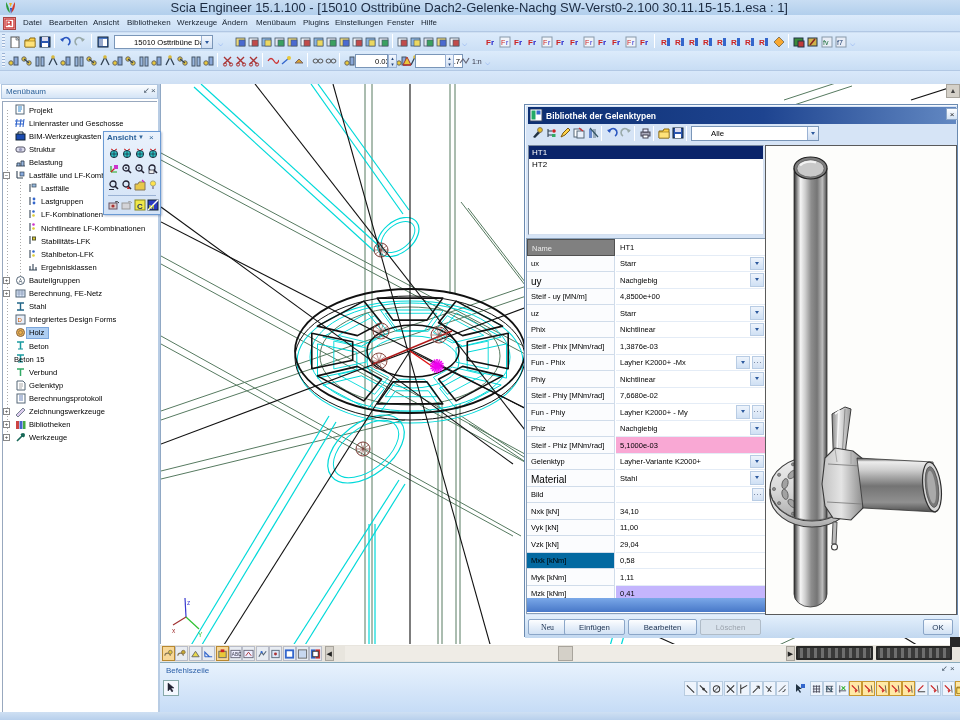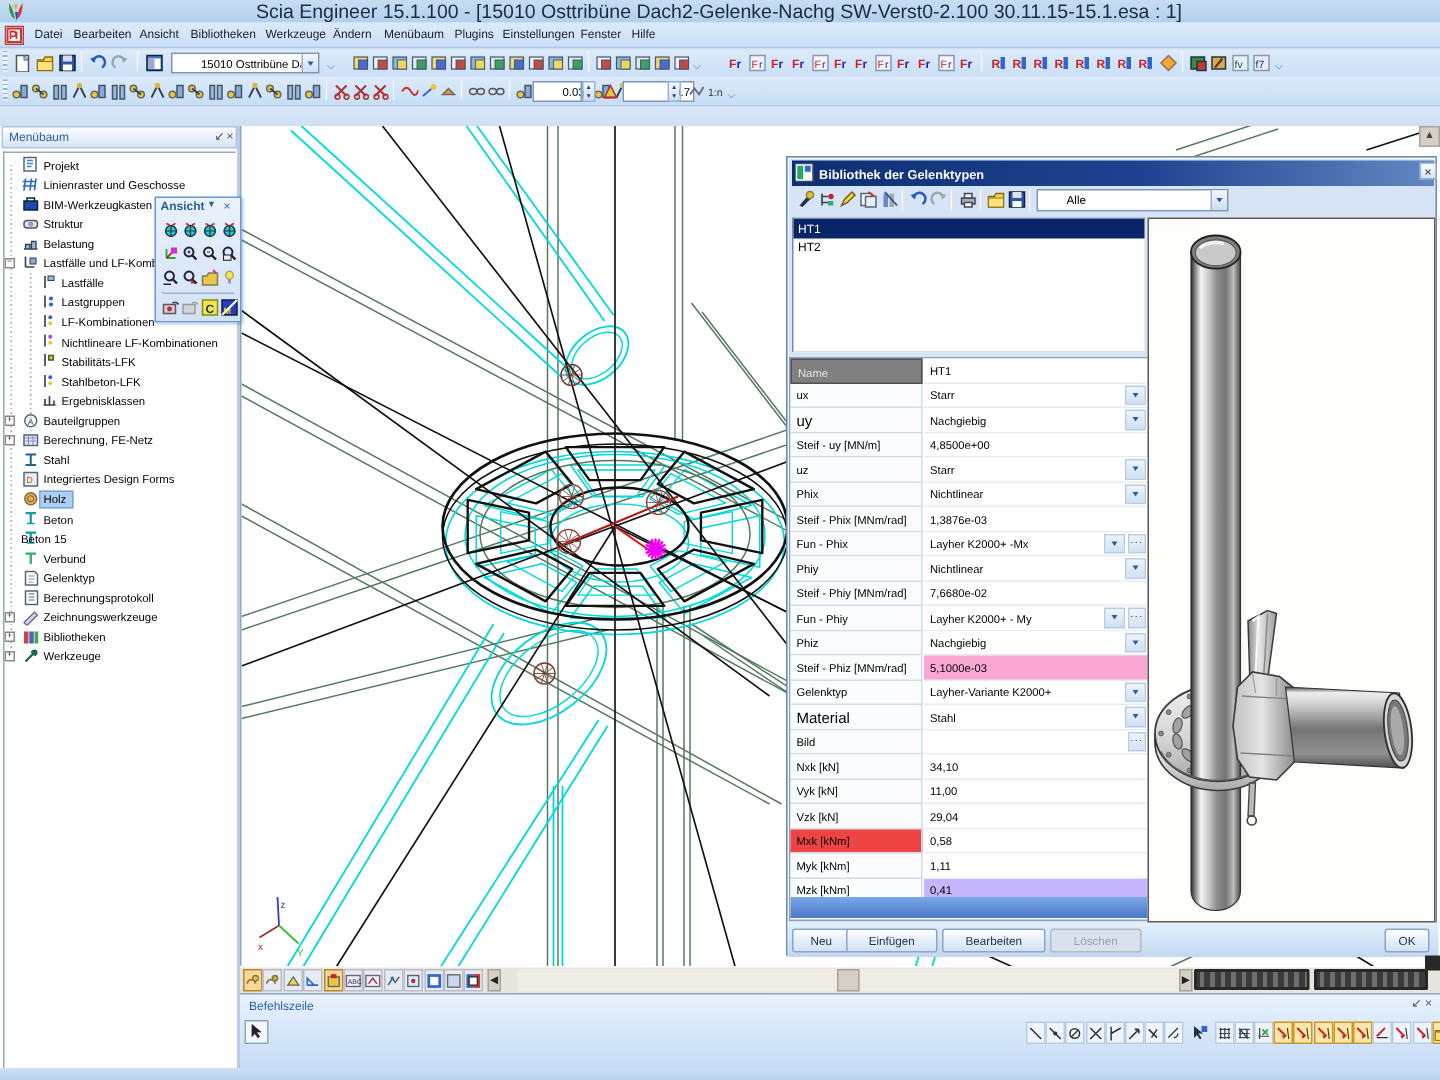--- a/index.html
+++ b/index.html
@@ -1116,30 +1116,30 @@
     </div>
 <div class="abs" style="left:2px;top:381.5px;width:88px;height:16.5px;background:#fbfcfe;border-bottom:1px solid #d0dcea;border-right:1px solid #d0dcea;color:#000;font-size:7.5px;padding:3.5px 0 0 4px">Bild</div>
 <div class="abs" style="left:91px;top:381.5px;width:149px;height:16.5px;background:#fff;border-bottom:1px solid #e4ecf6;color:#000;font-size:7.5px;padding:3.5px 0 0 4px;white-space:nowrap"></div>
 <div class="abs" style="left:227px;top:382.5px;width:12px;height:13.5px;background:linear-gradient(#eef4fc,#d4e2f4);border:1px solid #b8cce4;font-size:7px;text-align:center;color:#235;letter-spacing:1px">...</div>
 <div class="abs" style="left:2px;top:398.0px;width:88px;height:16.5px;background:#fbfcfe;border-bottom:1px solid #d0dcea;border-right:1px solid #d0dcea;color:#000;font-size:7.5px;padding:3.5px 0 0 4px">Nxk [kN]</div>
 <div class="abs" style="left:91px;top:398.0px;width:149px;height:16.5px;background:#fff;border-bottom:1px solid #e4ecf6;color:#000;font-size:7.5px;padding:3.5px 0 0 4px;white-space:nowrap">34,10</div>
 <div class="abs" style="left:2px;top:414.5px;width:88px;height:16.5px;background:#fbfcfe;border-bottom:1px solid #d0dcea;border-right:1px solid #d0dcea;color:#000;font-size:7.5px;padding:3.5px 0 0 4px">Vyk [kN]</div>
 <div class="abs" style="left:91px;top:414.5px;width:149px;height:16.5px;background:#fff;border-bottom:1px solid #e4ecf6;color:#000;font-size:7.5px;padding:3.5px 0 0 4px;white-space:nowrap">11,00</div>
 <div class="abs" style="left:2px;top:431.0px;width:88px;height:16.5px;background:#fbfcfe;border-bottom:1px solid #d0dcea;border-right:1px solid #d0dcea;color:#000;font-size:7.5px;padding:3.5px 0 0 4px">Vzk [kN]</div>
 <div class="abs" style="left:91px;top:431.0px;width:149px;height:16.5px;background:#fff;border-bottom:1px solid #e4ecf6;color:#000;font-size:7.5px;padding:3.5px 0 0 4px;white-space:nowrap">29,04</div>
-<div class="abs" style="left:2px;top:447.5px;width:88px;height:16.5px;background:#ef4444;border-bottom:1px solid #d0dcea;border-right:1px solid #d0dcea;color:#000;font-size:7.5px;padding:3.5px 0 0 4px">Mxk [kNm]</div>
+<div class="abs" style="left:2px;top:447.5px;width:88px;height:16.5px;background:#0369a1;border-bottom:1px solid #d0dcea;border-right:1px solid #d0dcea;color:#000;font-size:7.5px;padding:3.5px 0 0 4px">Mxk [kNm]</div>
 <div class="abs" style="left:91px;top:447.5px;width:149px;height:16.5px;background:#fff;border-bottom:1px solid #e4ecf6;color:#000;font-size:7.5px;padding:3.5px 0 0 4px;white-space:nowrap">0,58</div>
 <div class="abs" style="left:2px;top:464.0px;width:88px;height:16.5px;background:#fbfcfe;border-bottom:1px solid #d0dcea;border-right:1px solid #d0dcea;color:#000;font-size:7.5px;padding:3.5px 0 0 4px">Myk [kNm]</div>
 <div class="abs" style="left:91px;top:464.0px;width:149px;height:16.5px;background:#fff;border-bottom:1px solid #e4ecf6;color:#000;font-size:7.5px;padding:3.5px 0 0 4px;white-space:nowrap">1,11</div>
 <div class="abs" style="left:2px;top:480.5px;width:88px;height:16.5px;background:#fbfcfe;border-bottom:1px solid #d0dcea;border-right:1px solid #d0dcea;color:#000;font-size:7.5px;padding:3.5px 0 0 4px">Mzk [kNm]</div>
 <div class="abs" style="left:91px;top:480.5px;width:149px;height:16.5px;background:#c4b5fd;border-bottom:1px solid #e4ecf6;color:#000;font-size:7.5px;padding:3.5px 0 0 4px;white-space:nowrap">0,41</div>
 <div class="abs" style="left:2px;top:497.0px;width:238px;height:8px;background:#fff"></div>
 <div class="abs" style="left:2px;top:493px;width:238px;height:14px;background:linear-gradient(#7aa8e8,#4878c8)"></div>
 <div class="abs" style="left:0;top:510px;width:434px;height:23px;background:linear-gradient(#e4f0fc,#c2d8f0)"></div>
-<div class="btn" style="left:3px;top:514px;width:39px;height:16px;line-height:15px;color:#1a3050;">Neu</div>
+<div class="btn" style="left:3px;top:514px;width:39px;height:16px;line-height:15px;color:#1a3050;font-family:Liberation Serif, serif;">Neu</div>
 <div class="btn" style="left:39px;top:514px;width:61px;height:16px;line-height:15px;color:#1a3050;">Einfügen</div>
 <div class="btn" style="left:103px;top:514px;width:69px;height:16px;line-height:15px;color:#1a3050;">Bearbeiten</div>
 <div class="btn" style="left:175px;top:514px;width:61px;height:16px;line-height:15px;color:#9aa2ac;background:#d8e2ec;border:1px solid #b0bcc8">Löschen</div>
 <div class="btn" style="left:398px;top:514px;width:30px;height:16px;line-height:15px;color:#1a3050;">OK</div>
 <div class="abs" style="left:240px;top:40px;width:192px;height:470px;background:#fdfdfb;border:1.5px solid #5a5a5a;overflow:hidden">
 <svg width="190" height="469" viewBox="0 0 190 469" style="position:absolute;left:0;top:0">
         <g transform="translate(9,0)">
 <defs>
 <linearGradient id="tubeV" x1="0" y1="0" x2="1" y2="0">
  <stop offset="0" stop-color="#262626"></stop>

